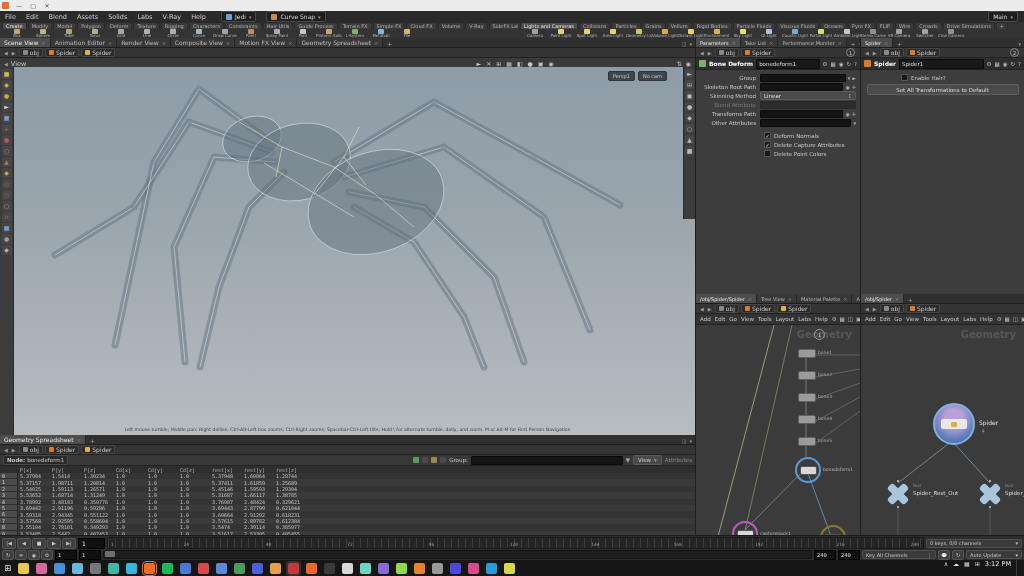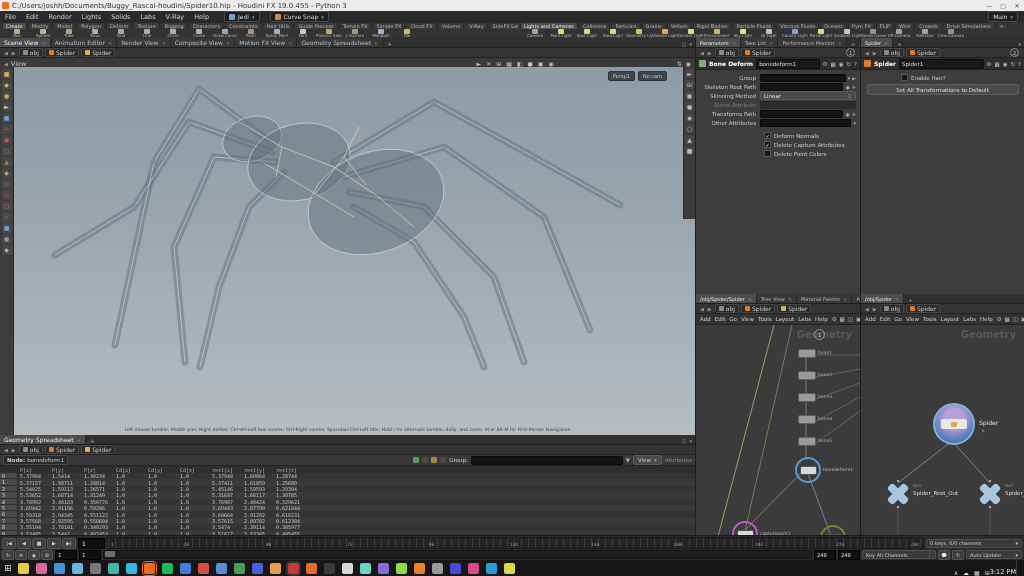--- a/index.html
+++ b/index.html
@@ -168,46 +168,45 @@
     font-size:5px;display:flex;align-items:center;justify-content:space-between;padding:0 3px;}
   .pr-row{display:flex;gap:2px;align-items:center;}
 
   
   .taskbar{left:0;top:560px;width:1024px;height:16px;background:#161616;display:flex;
     align-items:center;gap:6px;padding:0 4px;box-sizing:border-box;}
   .startbtn{color:#d8d8d8;font-size:9px;line-height:16px;}
   .tico{width:11px;height:11px;border-radius:2px;flex:0 0 auto;}
   .tico.active{outline:1px solid #f26b21;outline-offset:1px;background-clip:padding-box;}
   .tico.active2{box-shadow:0 0 0 2px #333;}
-  .tray{margin-left:auto;display:flex;align-items:flex-end;color:#ddd;font-size:6px;}
+  .tray{margin-left:auto;display:flex;align-items:flex-start;gap:5px;color:#ddd;font-size:6px;}
   .traytime{font-size:6.5px;color:#eee;}
   .showdesk{width:3px;height:16px;border-left:1px solid #3a3a3a;}
 
   .divider-v{background:#1e1e1e;}
 </style>
 </head>
 <body>
 
 <div id="screen">
 
   <div class="abs titlebar">
     <span class="titleicon"></span>
-    <span style="flex:1;overflow:hidden;white-space:nowrap">C:/Users/joshh/Documents/Buggy_Rascal-houdini/Spider10.hip - Houdini FX 19.0.455 - Python 3</span>
     <span class="wbtn">—</span>
     <span class="wbtn">▢</span>
     <span class="wbtn close">✕</span>
   </div>
 
   <div class="abs menubar">
     <div class="row">
 
     <span class="menuitem">File</span>
         <span class="menuitem">Edit</span>
-        <span class="menuitem">Render</span>
-        <span class="menuitem">Lights</span>
+        <span class="menuitem">Blend</span>
+        <span class="menuitem">Assets</span>
         <span class="menuitem">Solids</span>
         <span class="menuitem">Labs</span>
         <span class="menuitem">V-Ray</span>
         <span class="menuitem">Help</span>
       </div>
     <div class="mb-drop">
       <span class="dicon"></span>
       <span>Jedi</span>
       <span class="arr">▾</span>
     </div>

